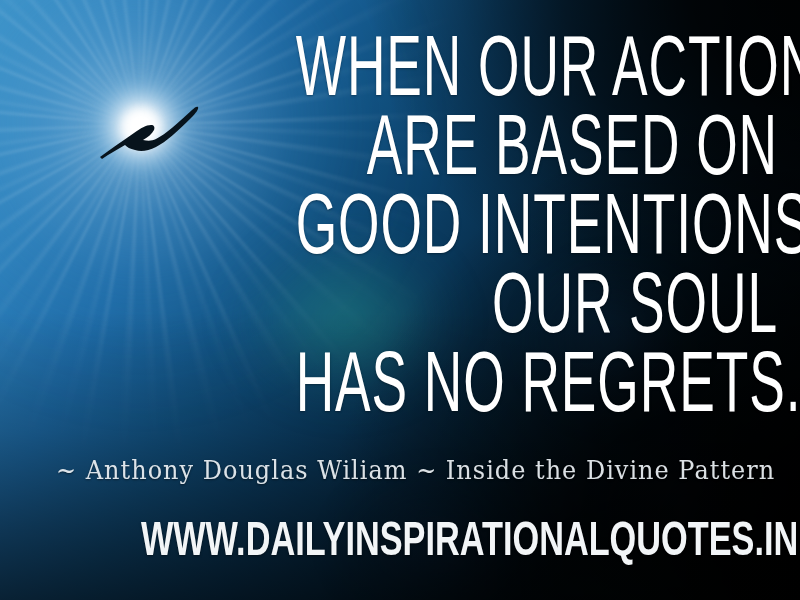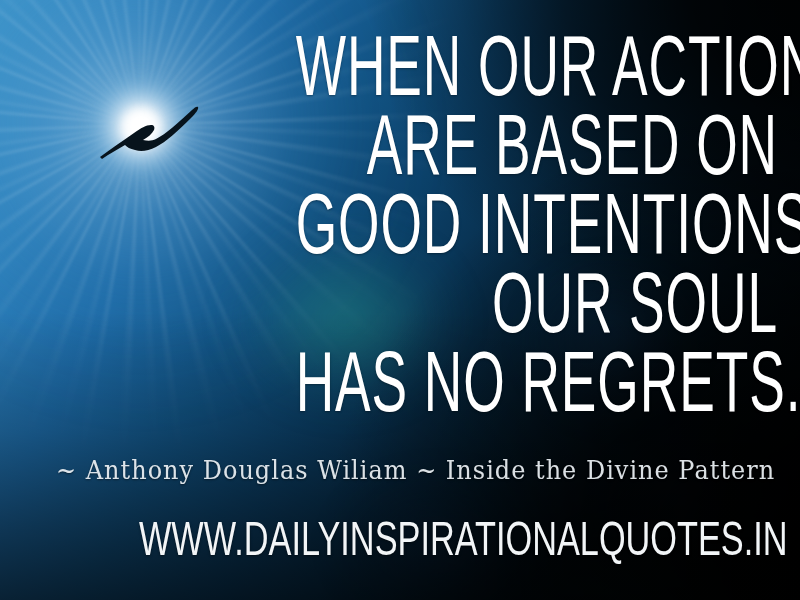--- a/index.html
+++ b/index.html
@@ -253,21 +253,21 @@
   }
 
   .site-url {
     position: absolute;
     left: 0;
     top: 510px;
     width: 740px;
     text-align: center;
     color: #f2f5f7;
     font-family: "Liberation Sans Narrow", "Liberation Sans", sans-serif;
-    font-weight: 400;
+    font-weight: 700;
     font-size: 49px;
     letter-spacing: 0px;
     white-space: nowrap;
     text-shadow: 0 1px 3px rgba(0,0,0,0.45);
   }
   .site-url span {
     display: inline-block;
     transform: scaleX(0.70);
   }
 </style>

